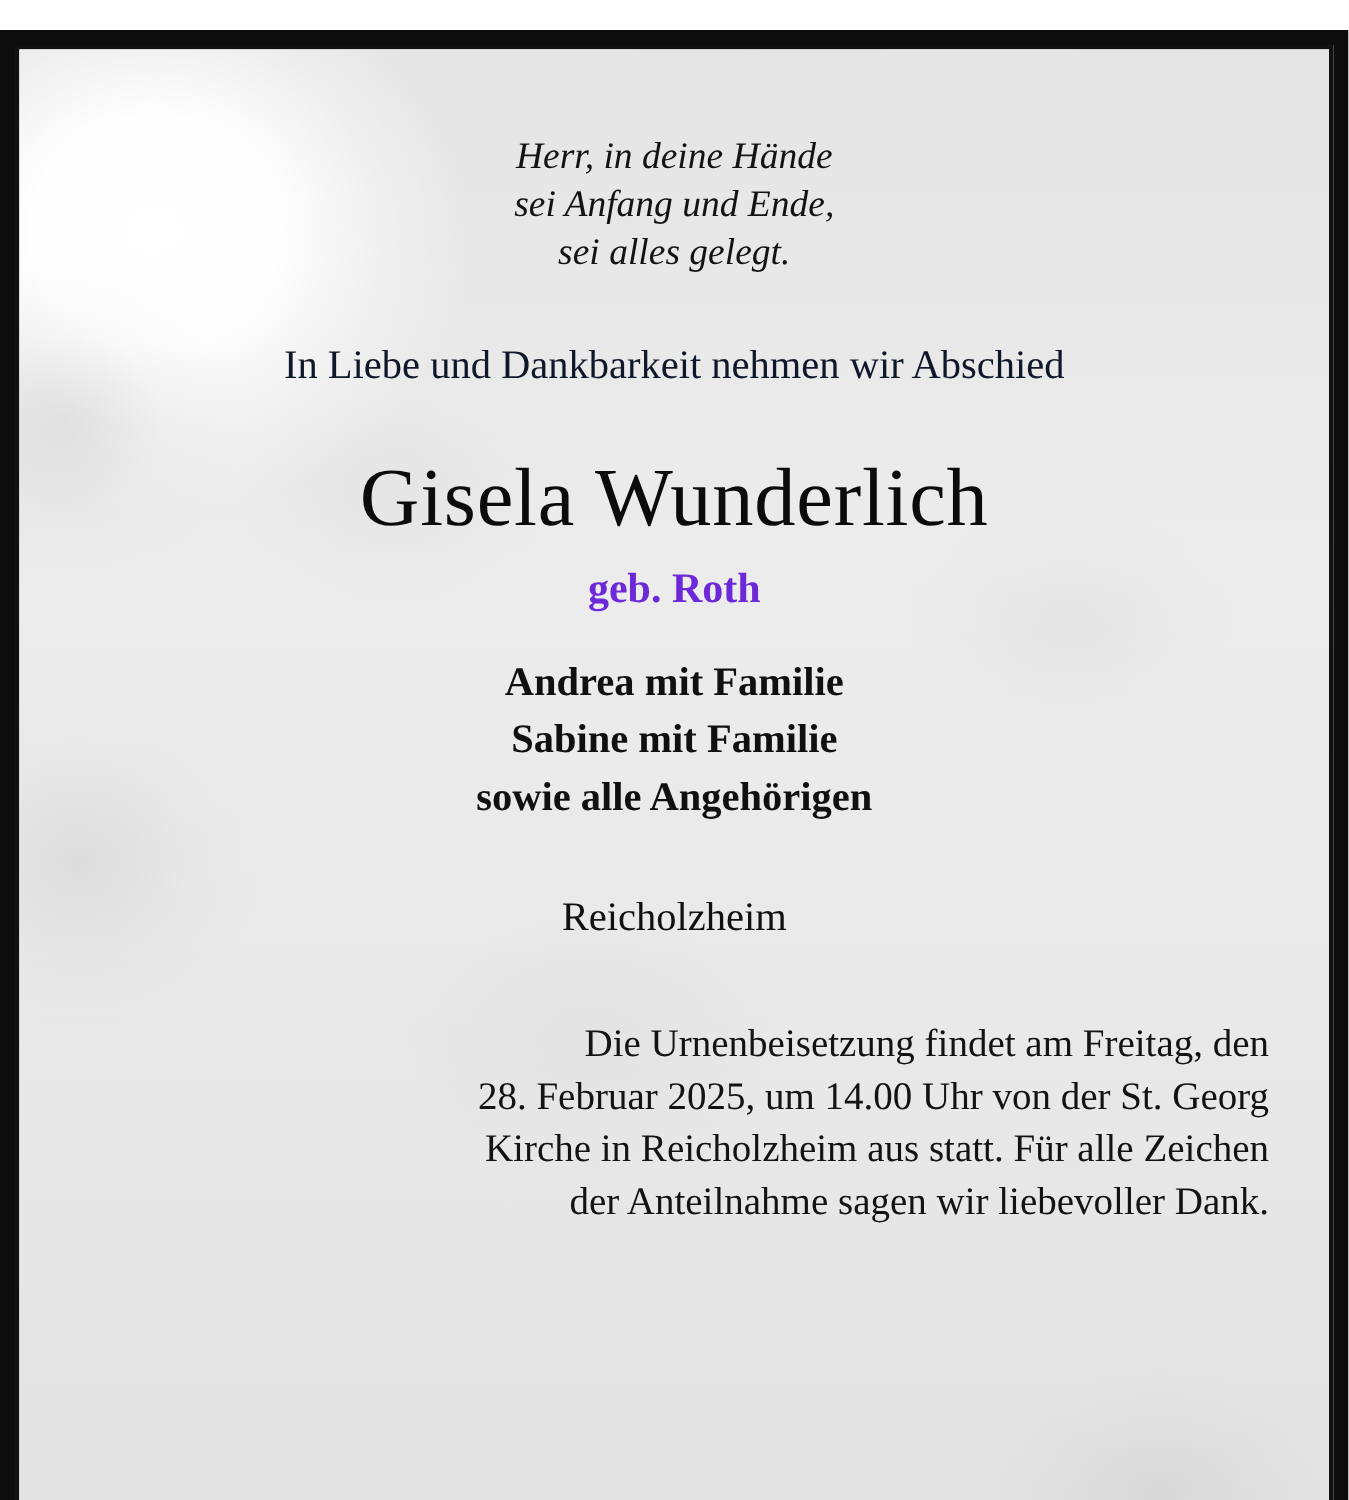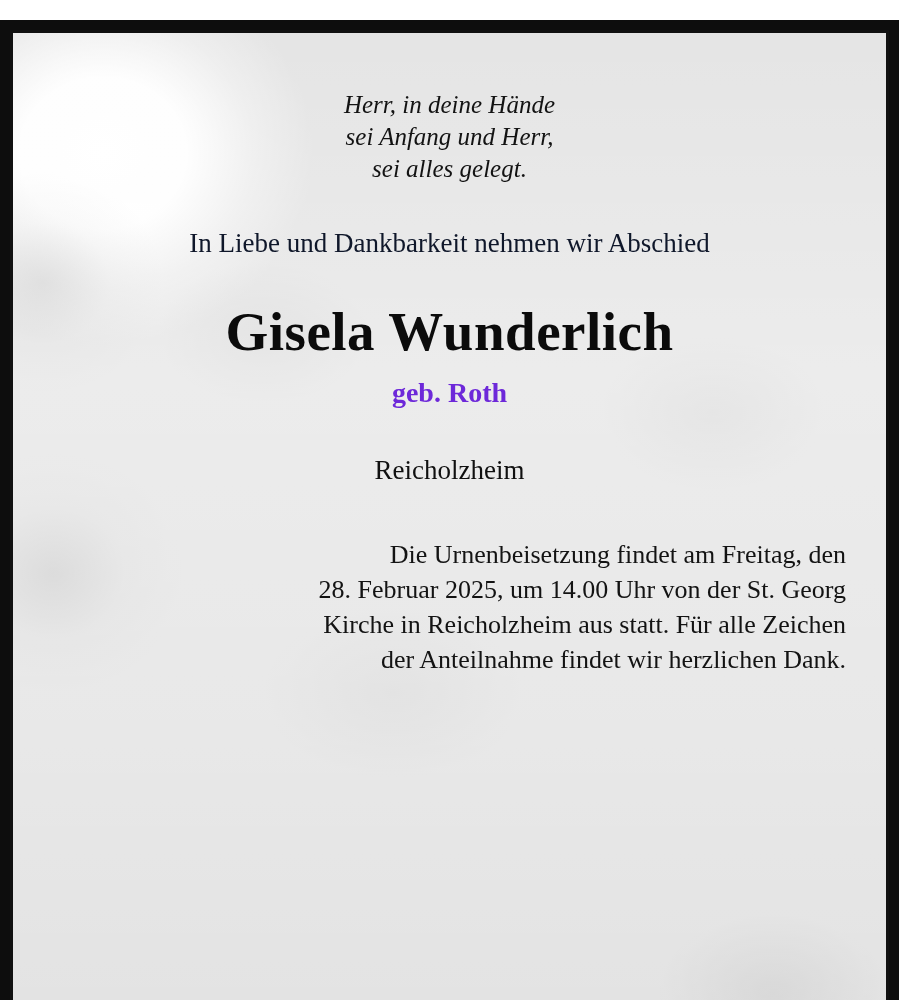--- a/index.html
+++ b/index.html
@@ -89,21 +89,21 @@
   .lead {
     margin-top: 42px;
     font-size: 27px;
     line-height: 1.2;
     color: #0f172a;
   }
 
   .name {
     margin-top: 44px;
     font-size: 55px;
-    font-weight: bold;
+    font-weight: normal;
     letter-spacing: 0.5px;
     line-height: 1.05;
     color: #0b0b0b;
   }
 
   .maiden {
     margin-top: 16px;
     font-size: 28px;
     font-weight: bold;
     color: #6d28d9;
@@ -153,37 +153,42 @@
   <div class="inner-frame">
 
     <div class="rose-bg"></div>
     <div class="rose-shade"></div>
     <div class="rose-veil"></div>
 
     <div class="content">
 
       <div class="verse">
         <div>Herr, in deine Hände</div>
-        <div>sei Anfang und Herr,</div>
+        <div>sei Anfang und Ende,</div>
         <div>sei alles gelegt.</div>
       </div>
 
       <div class="lead">In Liebe und Dankbarkeit nehmen wir Abschied</div>
 
       <div class="name">Gisela Wunderlich</div>
 
       <div class="maiden">geb. Roth</div>
 
 
 
+      <div class="mourners">
+        <div>Andrea mit Familie</div>
+        <div>Sabine mit Familie</div>
+        <div>sowie alle Angehörigen</div>
+      </div>
 
       <div class="place">Reicholzheim</div>
 
       <div class="details">
         <div>Die Urnenbeisetzung findet am Freitag, den</div>
         <div>28. Februar 2025, um 14.00 Uhr von der St. Georg</div>
         <div>Kirche in Reicholzheim aus statt. Für alle Zeichen</div>
-        <div>der Anteilnahme findet wir herzlichen Dank.</div>
+        <div>der Anteilnahme sagen wir liebevoller Dank.</div>
       </div>
 
     </div>
   </div>
 </div>
 
 </body></html>

